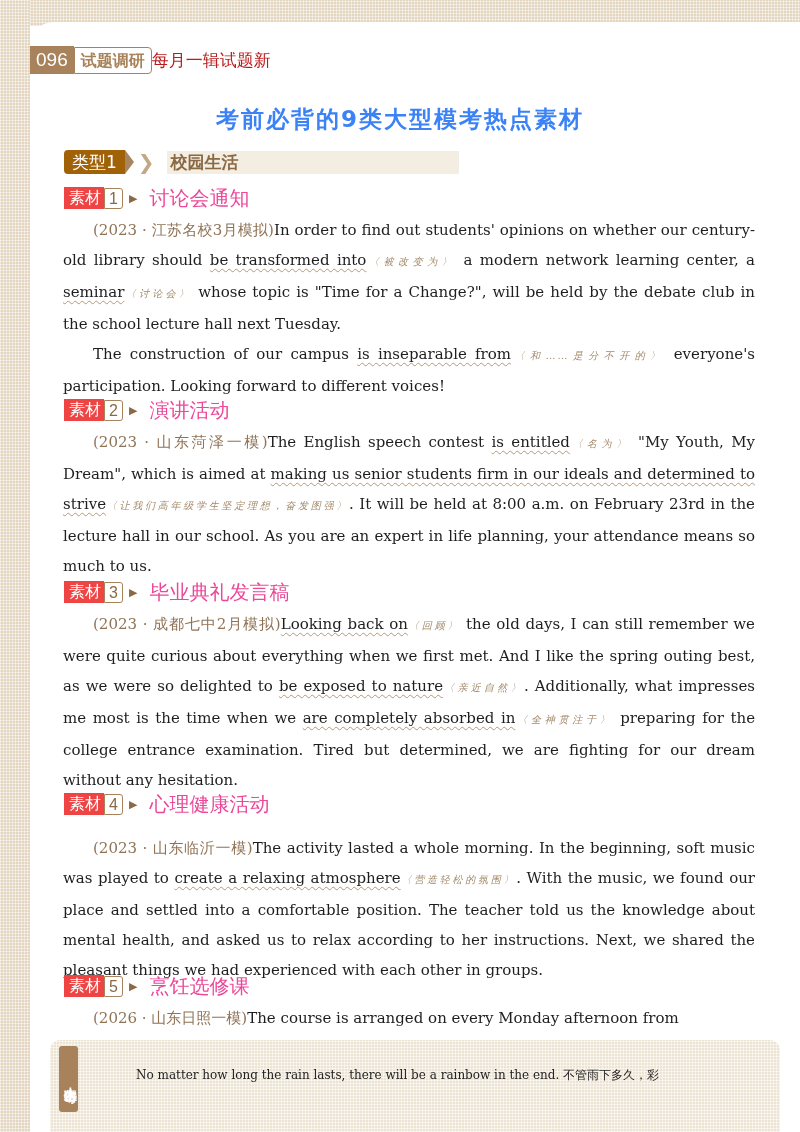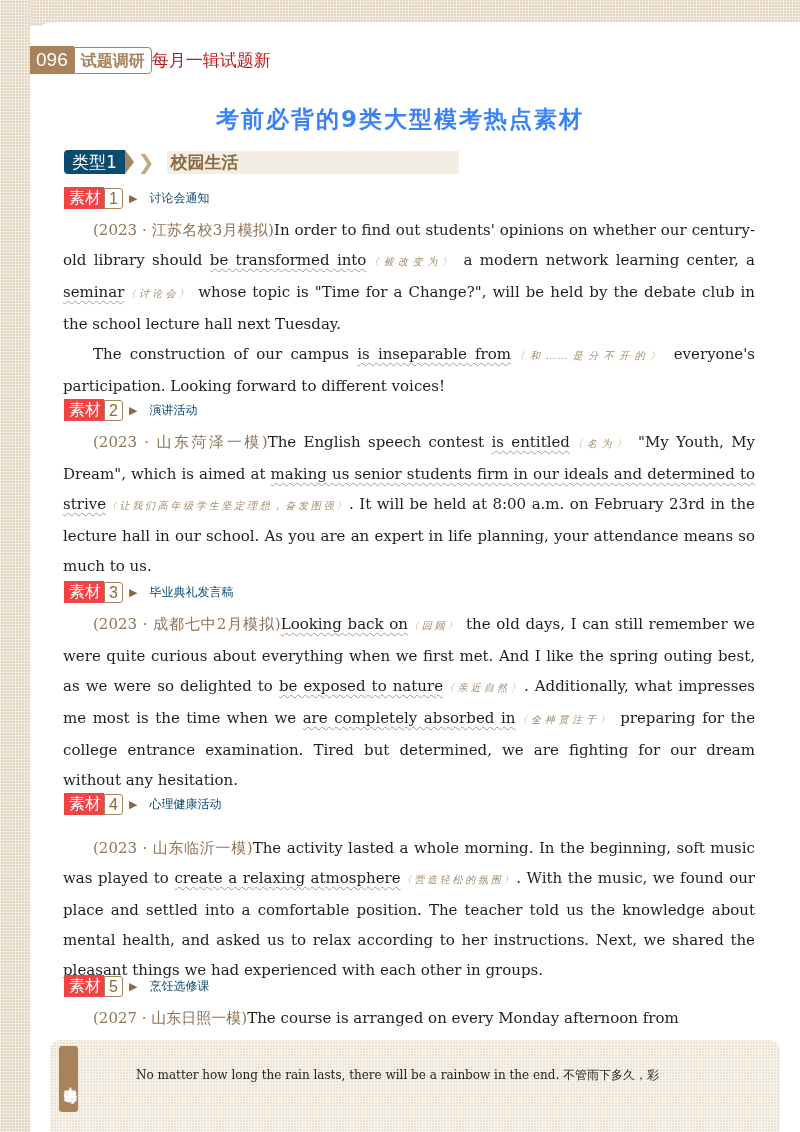--- a/index.html
+++ b/index.html
@@ -38,21 +38,21 @@
     font-family:"DejaVu Sans", sans-serif; font-size:17px; color:#b91c1c;
   }
   .title {
     position:absolute; left:0; width:800px; top:104px; text-align:center;
     font-family:"DejaVu Sans", sans-serif; font-weight:bold; font-size:23px;
     color:#3b82f6; letter-spacing:2px;
   }
   
   .type-row { position:absolute; left:64px; top:150px; display:flex; align-items:center; }
   .type-badge {
-    background:#0c4a6e; color:#fff; font-family:"DejaVu Sans", sans-serif; font-size:17px;
+    background:#a16207; color:#fff; font-family:"DejaVu Sans", sans-serif; font-size:17px;
     height:24px; line-height:24px; padding:0 8px; border-radius:4px 0 0 4px;
   }
   .type-chev {
     width:0; height:0; border-top:12px solid transparent; border-bottom:12px solid transparent;
     border-left:9px solid #a88561; margin-right:4px;
   }
   .type-chev2 { font-family:"DejaVu Sans", sans-serif; font-size:20px; color:#c2a886; margin-right:12px; font-weight:bold;}
   .type-title {
     font-family:"DejaVu Sans", sans-serif; font-weight:bold; font-size:17px; color:#8a6a44;
     background:linear-gradient(#f4ede2,#f4ede2); padding:0 220px 0 4px;
@@ -64,21 +64,21 @@
   .mat-badge {
     background:#ef4444; color:#fff; font-family:"DejaVu Sans", sans-serif; font-size:16px;
     height:22px; line-height:22px; padding:0 3px 0 5px;
   }
   .mat-num {
     border:1.5px solid #a8825a; color:#8a6a44; background:#fff;
     font-family:"Liberation Sans", sans-serif; font-size:16px;
     height:19px; line-height:19px; padding:0 4px; border-radius:0 3px 3px 0;
   }
   .mat-arrow { color:#8a6a44; font-size:11px; margin:0 12px 0 6px; font-family:"DejaVu Sans", sans-serif; }
-  .mat-title { font-family:"DejaVu Sans", sans-serif; font-size:12px; color:#0c4a6e; }
+  .mat-title { font-family:"DejaVu Sans", sans-serif; font-size:20px; color:#ec4899; }
   
   .para {
     position:absolute; left:63px; width:692px;
     font-size:15px; line-height:30px; text-align:justify; color:#1e1e1e;
   }
   .para p { margin:0; text-indent:2em; }
   .src { color:#8f7355; }
   .ul {
     text-decoration:underline; text-decoration-style:wavy; text-decoration-color:#b49a78;
     text-underline-offset:3px; text-decoration-thickness:1px;
@@ -168,20 +168,20 @@
   <p><span class="src">(2023 · 山东临沂一模)</span><span>The activity lasted a whole morning. In the beginning, soft music was played to </span><span class="ul">create a relaxing atmosphere</span><span class="gloss">〈营造轻松的氛围〉</span><span>. With the music, we found our place and settled into a comfortable position. The teacher told us the knowledge about mental health, and asked us to relax according to her instructions. Next, we shared the pleasant things we had experienced with each other in groups.</span></p>
 </div>
 
 <div class="mat" style="top:975px;">
   <span class="mat-badge">素材</span>
   <span class="mat-num">5</span>
   <span class="mat-arrow">▶</span>
   <span class="mat-title">烹饪选修课</span>
 </div>
 <div class="para" style="top:1003px;">
-  <p><span class="src">(2027 · 山东日照一模)</span><span>The course is arranged on every Monday afternoon from</span></p>
+  <p><span class="src">(2026 · 山东日照一模)</span><span>The course is arranged on every Monday afternoon from</span></p>
 </div>
 
 <div class="footer"></div>
 <div class="footer-tag">人生寄语</div>
 <div class="footer-text">
   <div class="ind">No matter how long the rain lasts, there will be a rainbow in the end. 不管雨下多久，彩</div>
 </div>
 
 </body></html>

